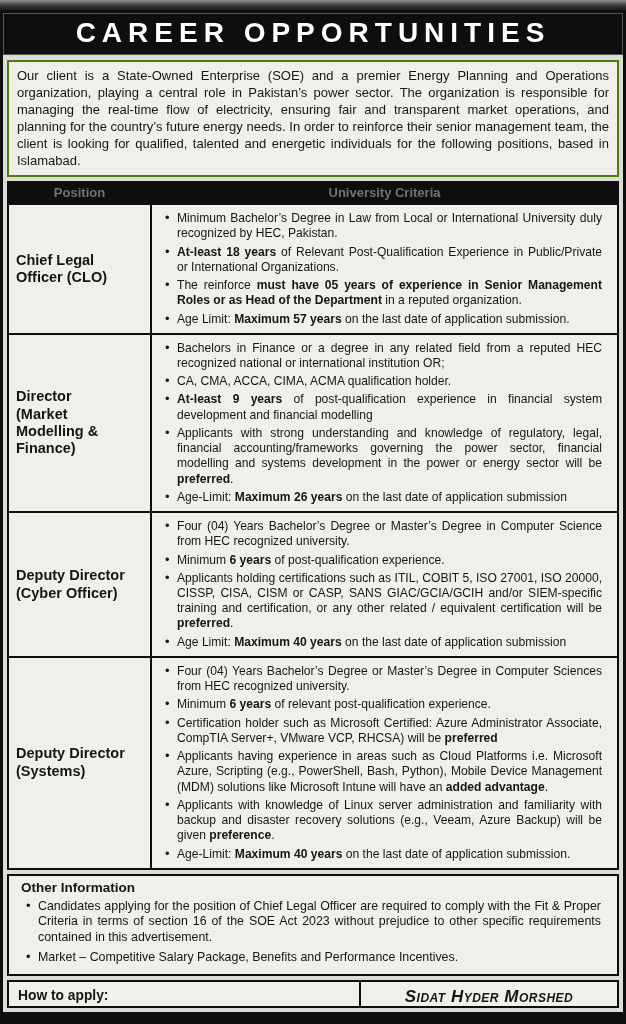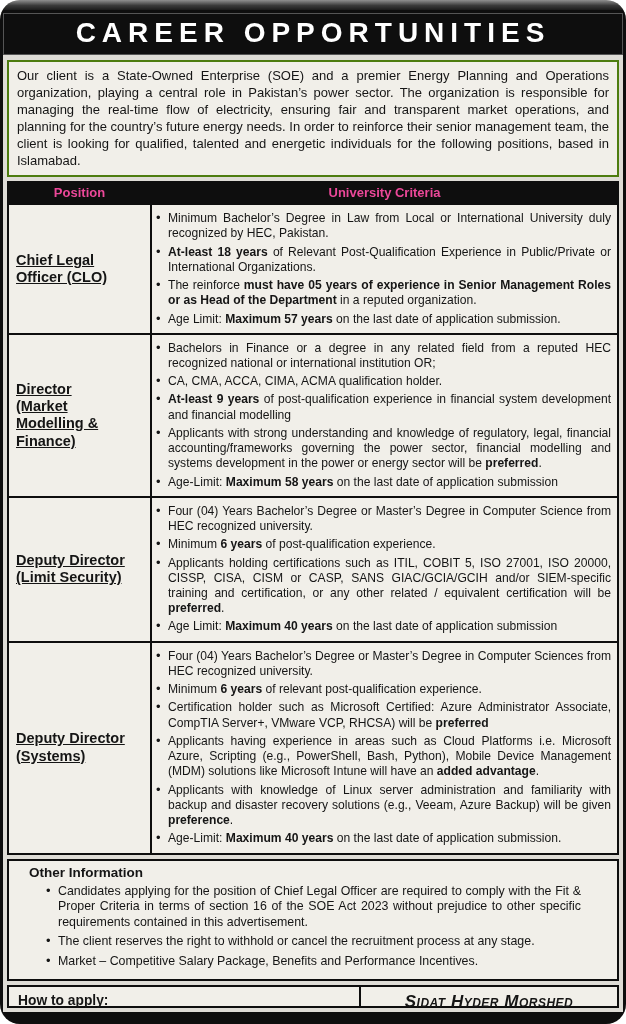--- a/index.html
+++ b/index.html
@@ -1,55 +1,54 @@
 <!DOCTYPE html>
 <html><head>
 <meta charset="utf-8">
 <style>
   html,body{margin:0;padding:0;}
   .page{
     width:626px;height:1024px;position:relative;overflow:hidden;
     background:#d9d7d1;color:#151515;
     font-family:"Liberation Sans","DejaVu Sans",sans-serif;
-    border-radius:20px;
   }
   .top-strip{height:10px;background:linear-gradient(180deg,#8f8f8f 0%,#3a3a3a 55%,#1c1c1c 100%);}
   .ad{
     position:absolute;top:10px;left:0;right:0;bottom:9px;
     border:3px solid #0e0e0e;background:#dedcd6;
     display:flex;flex-direction:column;overflow:hidden;
   }
   .banner{background:#0e0e0e;text-align:center;padding:4px 0 6px;box-shadow:inset 0 0 0 1px #555;}
   .banner-text{
     color:#ffffff;font-weight:800;font-size:28px;letter-spacing:6px;
     font-family:"Liberation Sans","DejaVu Sans",sans-serif;
   }
   .intro-box{margin:5px 4px 4px;border:2px solid #4d7c0f;background:#f1efe9;padding:5px 8px 6px;}
   .intro-box p{margin:0;font-size:13px;line-height:1.31;text-align:justify;}
 
   table.jobs{margin:0 4px;width:612px;border-collapse:collapse;}
   table.jobs th{
-    background:#0e0e0e;color:#ec4899;font-size:13px;font-weight:bold;
+    background:#0e0e0e;color:#737373;font-size:13px;font-weight:bold;
     padding:2px 0 3px;border:2px solid #0e0e0e;
   }
   table.jobs td{border:2px solid #0e0e0e;background:#f1efe9;vertical-align:middle;}
   td.pos-cell{width:132px;font-weight:bold;font-size:14.5px;line-height:1.2;padding:4px 2px 4px 7px;}
-  td.pos-cell .pos-line{white-space:nowrap;text-decoration:underline;}
+  td.pos-cell .pos-line{white-space:nowrap;}
   td.crit-cell{padding:3px 6px 3px 3px;}
 
   ul.bullets{margin:0;padding:0;list-style:none;}
   ul.bullets li{
-    position:relative;padding-left:13px;margin:3px 0;
+    position:relative;padding-left:13px;margin:3px 9px;
     font-size:12.1px;line-height:1.26;text-align:justify;
   }
   ul.bullets li::before{content:"\2022";position:absolute;left:1px;top:-1px;font-size:13px;}
 
-  .other-info{margin:4px;border:2px solid #0e0e0e;background:#f1efe9;padding:2px 20px 5px;}
+  .other-info{margin:4px;border:2px solid #0e0e0e;background:#f1efe9;padding:2px 12px 5px;}
   .oi-heading{font-weight:bold;font-size:13.5px;margin:2px 0 1px;}
-  .other-info ul.bullets li{font-size:12.4px;margin:4px 16px;}
+  .other-info ul.bullets li{font-size:12.4px;margin:4px 4px;}
 
   .footer{margin:0 4px 4px;border:2px solid #0e0e0e;background:#f1efe9;display:flex;flex:1;min-height:0;}
   .apply-box{width:352px;box-sizing:border-box;border-right:2px solid #0e0e0e;padding:4px 10px 4px 9px;}
   .apply-heading{font-weight:bold;font-size:13.8px;margin:2px 0 6px;}
   .company-box{flex:1;text-align:center;padding:5px 6px 2px;display:flex;flex-direction:column;align-items:center;}
   .company-name{font-weight:bold;font-style:italic;font-variant:small-caps;font-size:17px;line-height:1.15;letter-spacing:0.5px;}
   .bottom-bar{position:absolute;left:0;right:0;bottom:0;height:9px;background:#0e0e0e;}
   b{font-weight:bold;}
 </style>
 </head>
@@ -96,28 +95,28 @@
               <div class="pos-line">(Market</div>
               <div class="pos-line">Modelling &amp;</div>
               <div class="pos-line">Finance)</div>
             </td>
             <td class="crit-cell">
               <ul class="bullets">
                 <li><span>Bachelors in Finance or a degree in any related field from a reputed HEC recognized national or international institution OR;</span></li>
                 <li><span>CA, CMA, ACCA, CIMA, ACMA qualification holder.</span></li>
                 <li><b>At-least 9 years</b><span> of post-qualification experience in financial system development and financial modelling</span></li>
                 <li><span>Applicants with strong understanding and knowledge of regulatory, legal, financial accounting/frameworks governing the power sector, financial modelling and systems development in the power or energy sector will be </span><b>preferred</b><span>.</span></li>
-                <li><span>Age-Limit: </span><b>Maximum 58 years</b><span> on the last date of application submission</span></li>
+                <li><span>Age-Limit: </span><b>Maximum 26 years</b><span> on the last date of application submission</span></li>
               </ul>
             </td>
           </tr>
           <tr>
             <td class="pos-cell">
               <div class="pos-line">Deputy Director</div>
-              <div class="pos-line">(Limit Security)</div>
+              <div class="pos-line">(Cyber Officer)</div>
             </td>
             <td class="crit-cell">
               <ul class="bullets">
                 <li><span>Four (04) Years Bachelor’s Degree or Master’s Degree in Computer Science from HEC recognized university.</span></li>
                 <li><span>Minimum </span><b>6 years</b><span> of post-qualification experience.</span></li>
                 <li><span>Applicants holding certifications such as ITIL, COBIT 5, ISO 27001, ISO 20000, CISSP, CISA, CISM or CASP, SANS GIAC/GCIA/GCIH and/or SIEM-specific training and certification, or any other related / equivalent certification will be </span><b>preferred</b><span>.</span></li>
                 <li><span>Age Limit: </span><b>Maximum 40 years</b><span> on the last date of application submission</span></li>
               </ul>
             </td>
           </tr>
@@ -137,21 +136,20 @@
               </ul>
             </td>
           </tr>
         </tbody>
     </table>
 
     <div class="other-info">
       <div class="oi-heading">Other Information</div>
       <ul class="bullets" id="oi-list">
           <li><span>Candidates applying for the position of Chief Legal Officer are required to comply with the Fit &amp; Proper Criteria in terms of section 16 of the SOE Act 2023 without prejudice to other specific requirements contained in this advertisement.</span></li>
-          <li><span>The client reserves the right to withhold or cancel the recruitment process at any stage.</span></li>
           <li><span>Market – Competitive Salary Package, Benefits and Performance Incentives.</span></li>
         </ul>
     </div>
 
     <div class="footer">
       <div class="apply-box">
         <div class="apply-heading">How to apply:</div>
 
       </div>
       <div class="company-box">

